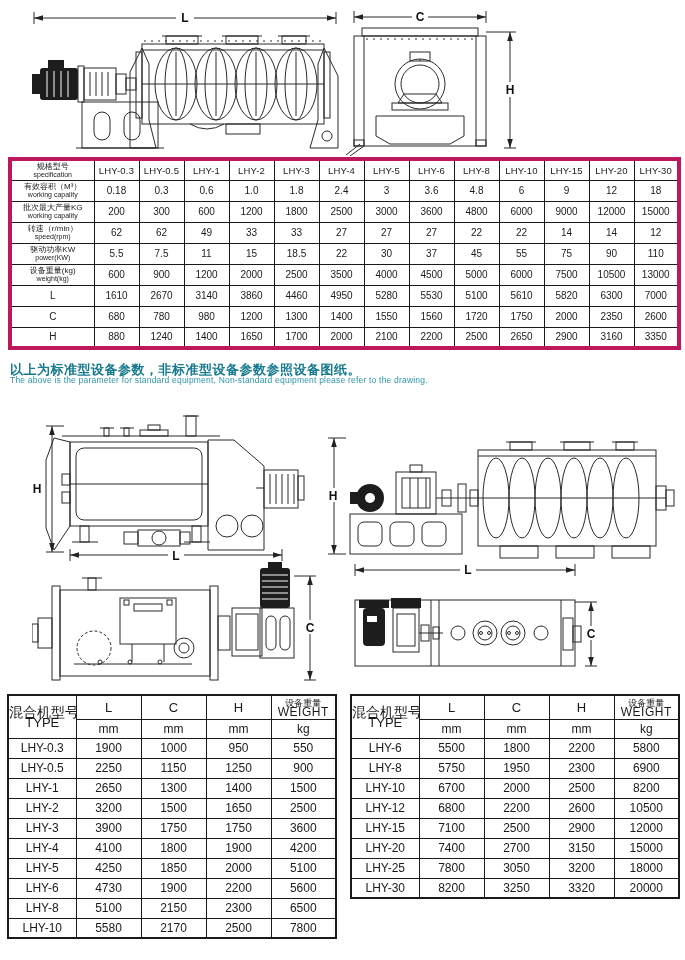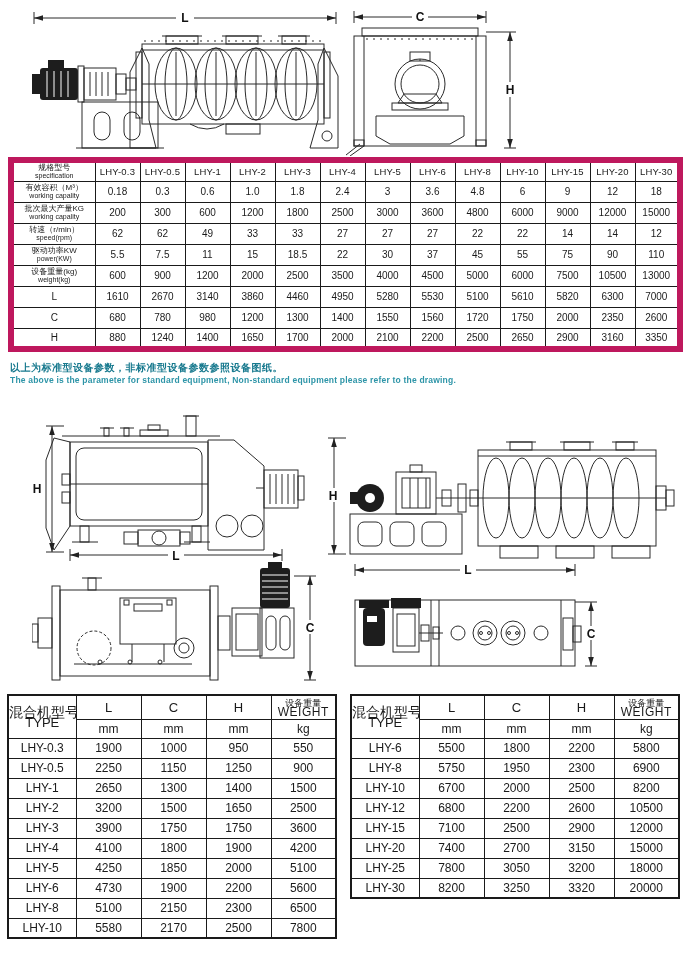--- a/index.html
+++ b/index.html
@@ -9,40 +9,40 @@
   .abs{position:absolute}
   svg{display:block}
   svg .ln{stroke:#2a2a2a;fill:none;stroke-width:1}
   svg .dk{fill:#1d1d1d;stroke:none}
   svg .wt{stroke:#fff;stroke-width:1}
   svg .ar{fill:#222;stroke:none}
   svg .mask{fill:#fff;stroke:none}
   svg text{font-family:"Liberation Sans","DejaVu Sans",sans-serif;font-size:12px;font-weight:bold;fill:#111;text-anchor:middle}
   table{border-collapse:collapse;table-layout:fixed;background:#fff}
   
-  .spec{width:669px;border:6px solid #be185d}
+  .spec{width:669px;border:4px solid #be185d}
   .spec td{border:1px solid #1a1a1a;text-align:center;vertical-align:middle;height:21px;padding:0;font-size:10px;overflow:hidden;white-space:nowrap}
   .spec td.model{font-size:9.5px;letter-spacing:.2px}
   .spec td.rowhead{font-size:10px}
   .spec .rowhead .zh{font-size:8px;line-height:9px}
   .spec .rowhead .en{font-size:7px;line-height:8px;color:#222}
   
   .dim{width:328px;border:2px solid #1a1a1a}
   .dim th,.dim td{border:1px solid #1a1a1a;text-align:center;vertical-align:middle;padding:0;font-weight:normal;overflow:hidden;white-space:nowrap}
   .dim thead tr.r1 th{height:24px;font-size:13px}
   .dim thead tr.r2 th{height:19px;font-size:12px}
   .dim th.typecol{font-size:10px}
   .dim .type-zh{font-size:14px;line-height:11px}
   .dim .type-en{font-size:13px;line-height:9px}
   .dim .w-zh{font-size:9px;line-height:10px}
   .dim .w-en{font-size:12px;line-height:9px;letter-spacing:.5px}
   .dim td{height:20px;font-size:12px}
   
-  .note-zh{font-size:10px;font-weight:bold;letter-spacing:.5px}
-  .note-en{font-size:8.5px;font-weight:bold;letter-spacing:.2px}
+  .note-zh{font-size:13px;font-weight:bold;letter-spacing:.5px}
+  .note-en{font-size:8.5px;font-weight:normal;letter-spacing:.2px}
 </style>
 </head>
 <body>
 
 <div class="page">
 
   <svg class="abs" style="left:30px;top:8px" width="310" height="148" viewBox="0 0 310 148">
     <g class="ln">
       <line x1="4" y1="10" x2="306" y2="10"></line>
       <line x1="4" y1="4" x2="4" y2="16"></line>

